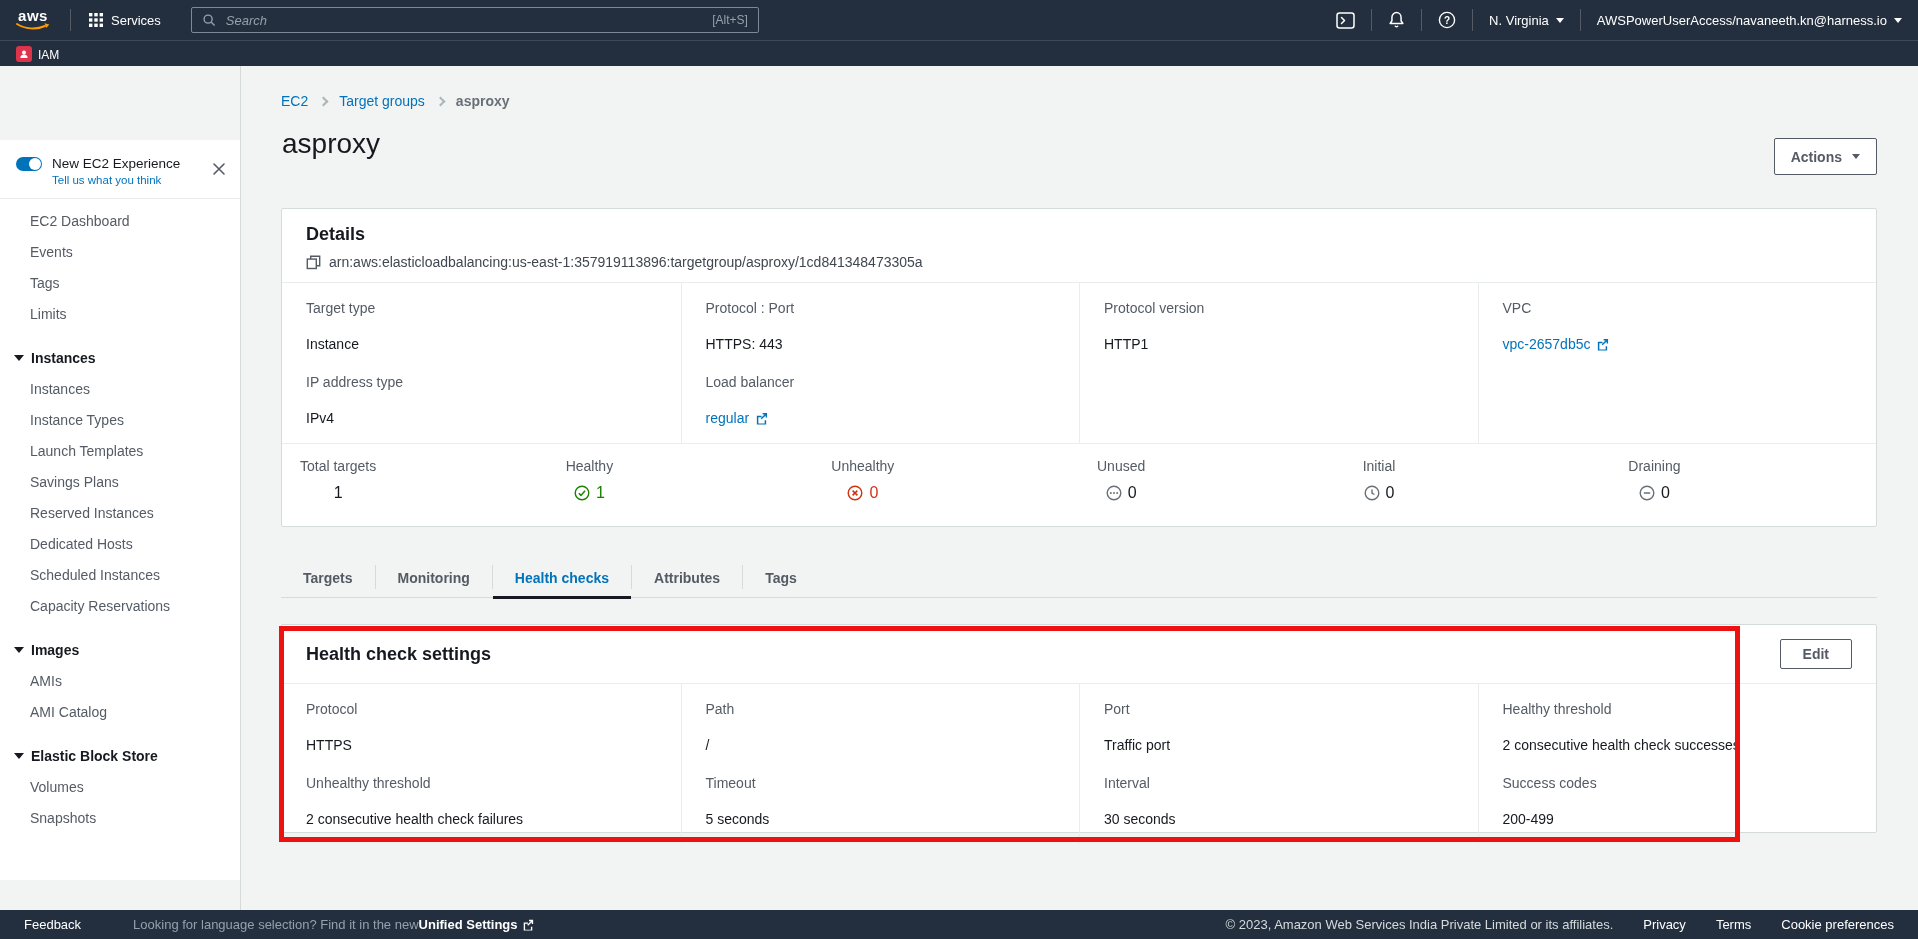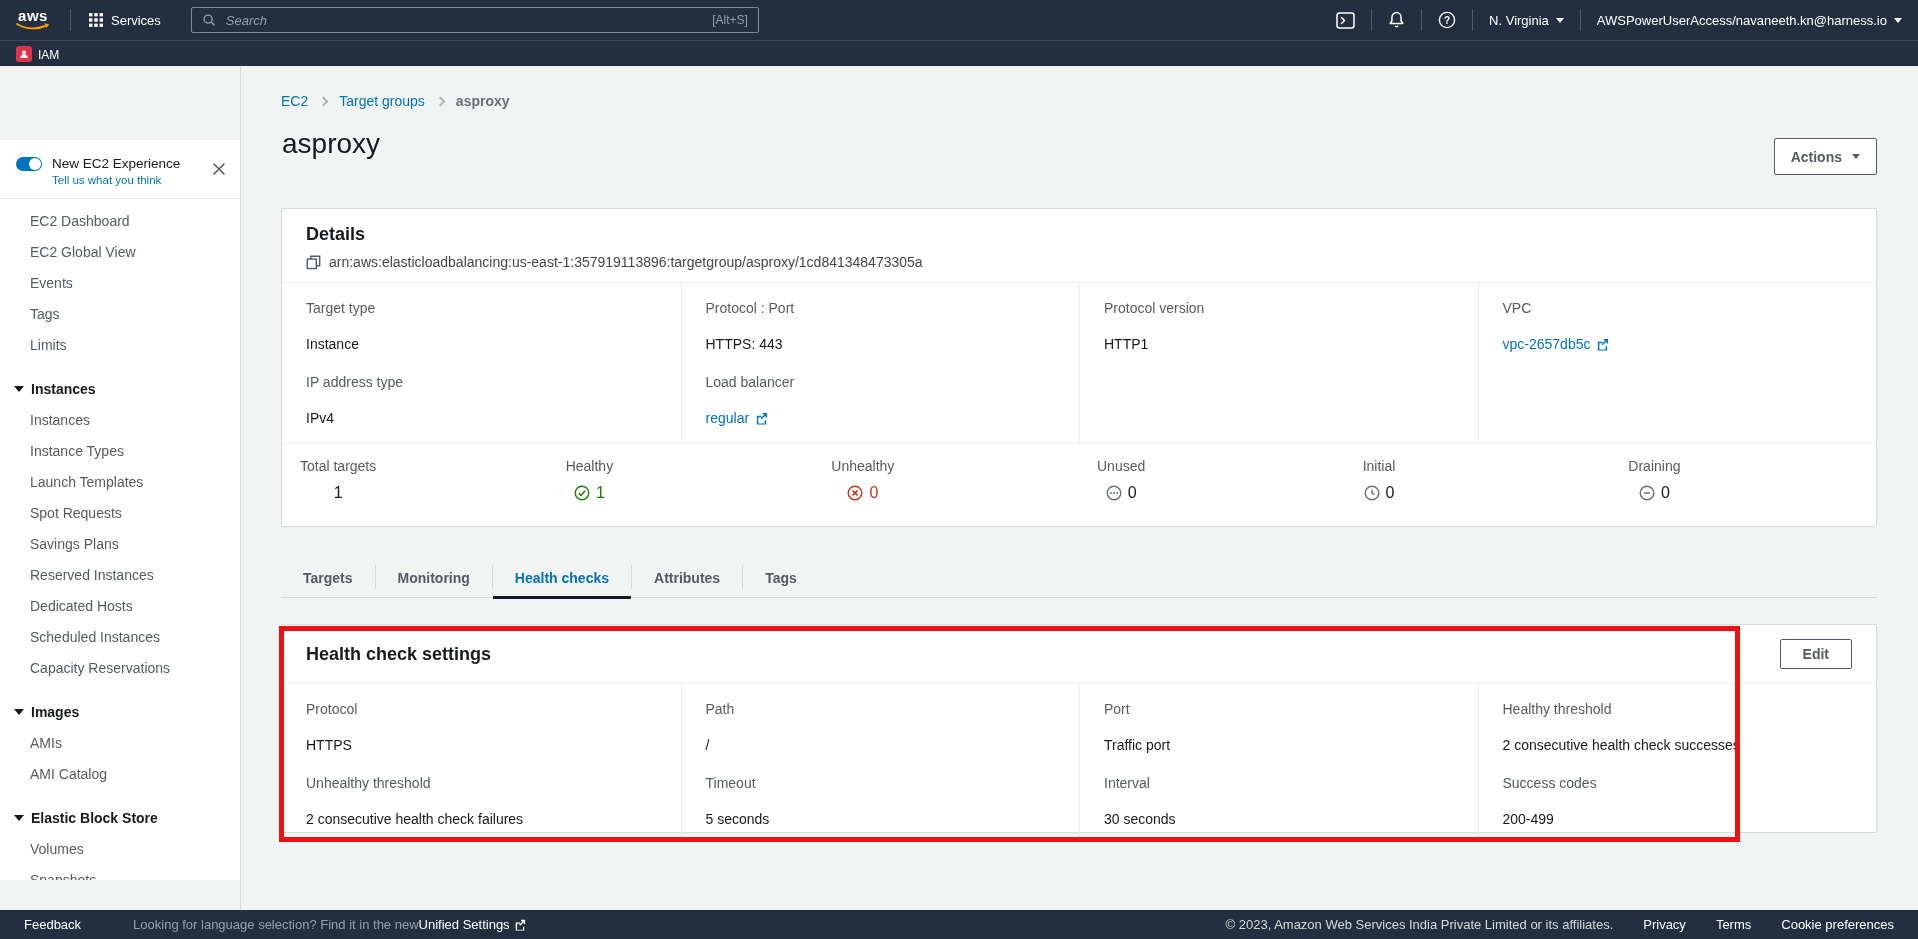--- a/index.html
+++ b/index.html
@@ -123,21 +123,21 @@
   }
 
   
   .footer {
     position: absolute; bottom: 0; left: 0; right: 0; height: 29px;
     background: #232f3e; display: flex; align-items: center; padding: 0 24px;
     font-size: 13px; z-index: 30;
   }
   .footer-feedback { color: #fff; cursor: pointer; }
   .footer-lang { margin-left: 52px; color: #95a0ab; display: flex; align-items: center; }
-  .footer-lang .lang-link { color: #fff; font-weight: 400; cursor: pointer; display: inline-flex; align-items: center; gap: 4px; }
+  .footer-lang .lang-link { color: #fff; font-weight: 700; cursor: pointer; display: inline-flex; align-items: center; gap: 4px; }
   .footer-right { margin-left: auto; display: flex; align-items: center; gap: 30px; }
   .footer-copy { color: #d5dbdb; }
   .footer-link { color: #fff; cursor: pointer; }
 </style>
 </head>
 <body>
 
 <div class="topbar">
   <div class="awslogo">
     <span class="awstext">aws</span>
@@ -229,34 +229,32 @@
     <div class="banner-link">Tell us what you think</div>
     <span class="banner-close">
       <svg width="14" height="14" viewBox="0 0 14 14">
         <path d="M2 2l10 10M12 2L2 12" stroke="#545b64" stroke-width="1.6" stroke-linecap="round"></path>
       </svg>
     </span>
   </div>
 
   <div class="nav-group">
     <div class="nav-item">EC2 Dashboard</div>
-    <div class="nav-item">EC2 Global View</div>
     <div class="nav-item">Events</div>
     <div class="nav-item">Tags</div>
     <div class="nav-item">Limits</div>
   </div>
 
   <div class="nav-section">
     <span class="tri-down"></span>
     <span>Instances</span>
   </div>
   <div class="nav-item">Instances</div>
   <div class="nav-item">Instance Types</div>
   <div class="nav-item">Launch Templates</div>
-  <div class="nav-item">Spot Requests</div>
   <div class="nav-item">Savings Plans</div>
   <div class="nav-item">Reserved Instances</div>
   <div class="nav-item">Dedicated Hosts</div>
   <div class="nav-item">Scheduled Instances</div>
   <div class="nav-item">Capacity Reservations</div>
 
   <div class="nav-section">
     <span class="tri-down"></span>
     <span>Images</span>
   </div>

